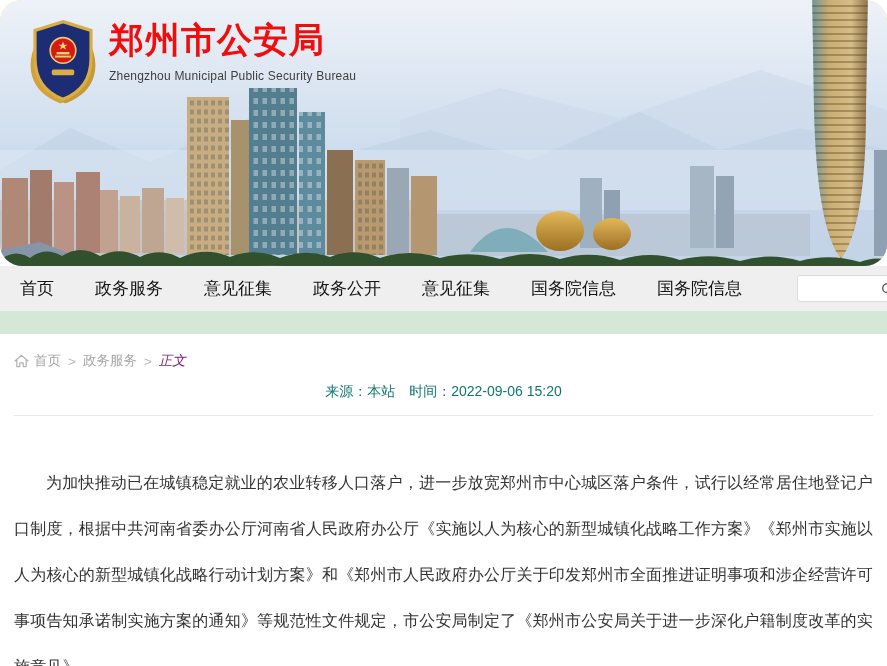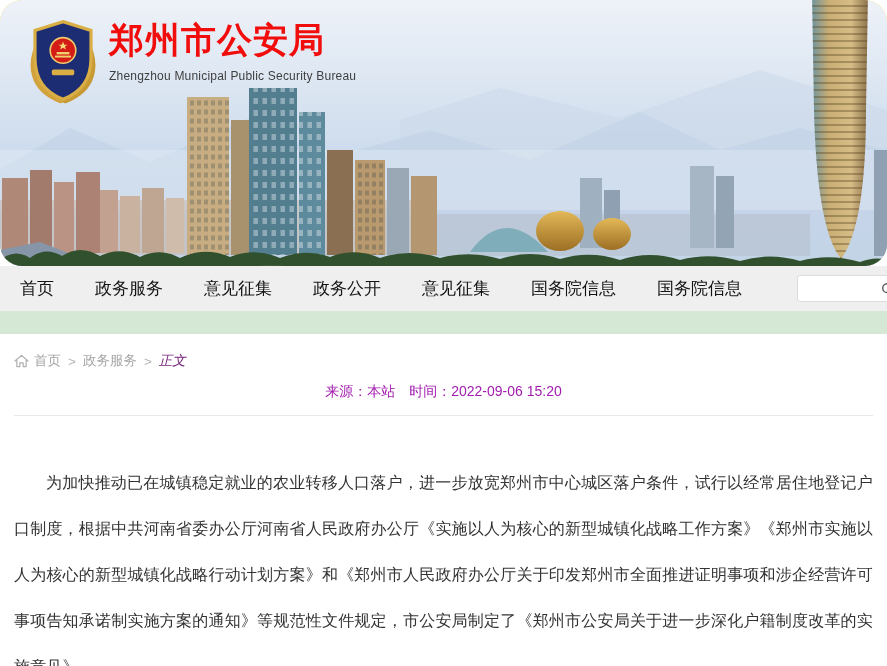--- a/index.html
+++ b/index.html
@@ -24,21 +24,21 @@
   .search .mag{width:14px;height:14px;margin-right:9px;flex:0 0 auto;}
   
   .green-strip{height:23px;background:#d5e8d5;}
   .content{padding:0 14px;}
   .breadcrumb{margin-top:18px;font-size:13.5px;color:#a6a6a6;display:flex;align-items:center;}
   .breadcrumb .sep{margin:0 7px;color:#b5b5b5;}
   .breadcrumb .crumb{cursor:pointer;}
   .breadcrumb .current{color:#701a75;font-style:italic;}
   .home-icon{width:15px;height:14px;margin-right:5px;display:block;}
   .article-title{margin:20px auto 0;text-align:center;font-size:24px;font-weight:bold;color:#333;line-height:32px;max-width:860px;}
-  .article-meta{margin-top:13px;text-align:center;font-size:14px;color:#a21caf;}
+  .article-meta{margin-top:13px;text-align:center;font-size:14px;color:#0f766e;}
   .article-meta .m-src{margin-right:10px;}
   .divider{margin-top:14px;border-top:1px solid #e9e9e9;height:0;}
   .article-body p{margin:44px 0 0;font-size:16px;color:#333;line-height:46px;text-align:justify;text-indent:2em;letter-spacing:.2px;}
 </style>
 </head>
 <body>
 
 <div class="banner">
   <svg class="city" viewBox="0 0 887 277" preserveAspectRatio="none" aria-hidden="true">
     <defs>

